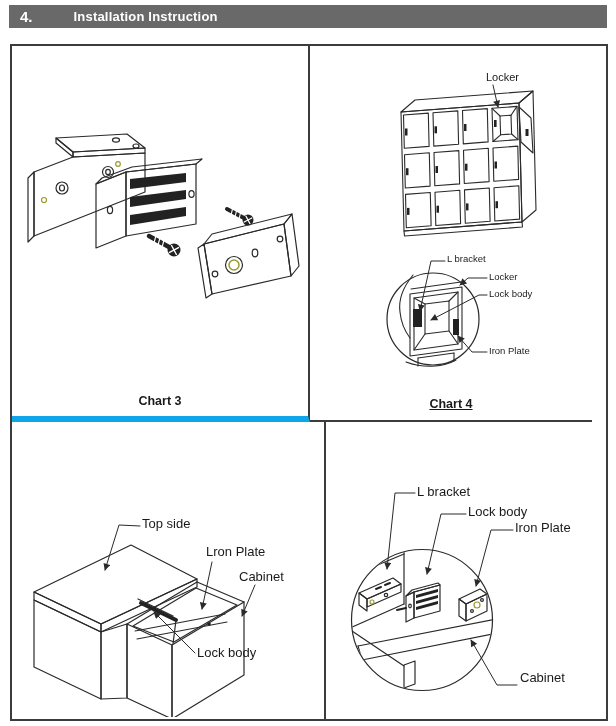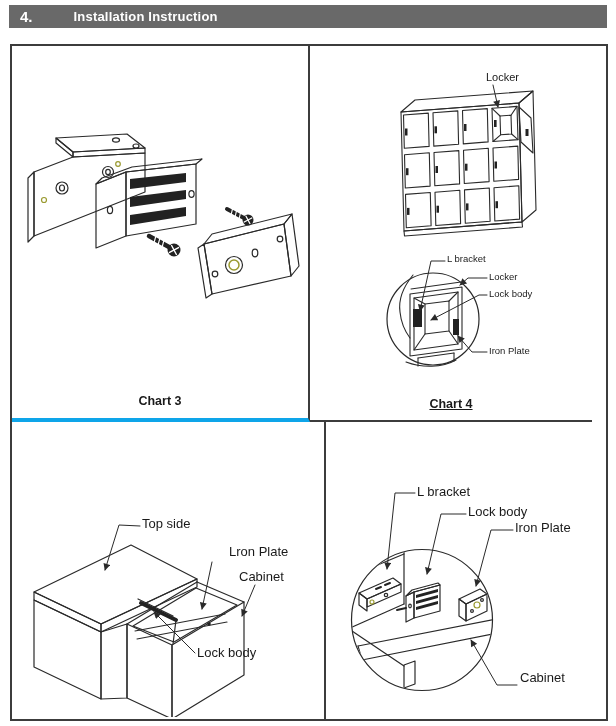--- a/index.html
+++ b/index.html
@@ -14,21 +14,21 @@
     background:#696969; color:#fff;
     display:flex; align-items:center; padding-left:11px; box-sizing:border-box;
   }
   .header-num { font-size:15px; font-weight:bold; margin-right:5px; }
   .header-title { font-size:13px; font-weight:bold; letter-spacing:.2px;padding-left:36px; }
   .grid {
     position:absolute; left:10px; top:44px; width:598px; height:677px;
     border:2px solid #3c3c3c; box-sizing:border-box;
   }
   .panel { position:absolute; box-sizing:border-box; }
-  #p1 { left:0; top:0; width:298px; height:376px; border-right:2px solid #3c3c3c; border-bottom:4px solid #0ea5e9; }
+  #p1 { left:0; top:0; width:298px; height:376px; border-right:2px solid #3c3c3c; border-bottom:6px solid #0ea5e9; }
   #p2 { left:298px; top:0; width:282px; height:376px; border-bottom:2px solid #3c3c3c; }
   #p3 { left:0; top:376px; width:314px; height:297px; border-right:2px solid #3c3c3c; }
   #p4 { left:298px; top:376px; width:296px; height:297px; }
   .panel svg { position:absolute; left:0; top:0; }
   .caption {
     position:absolute; left:0; width:100%; text-align:center;
     font-size:12.5px; font-weight:bold;
   }
   #p1 .caption { top:348px; }
   #p2 .caption { top:351px;text-decoration:underline; }
@@ -236,21 +236,21 @@
         </g>
         <g stroke-width="1">
           <path d="M128,104 L107,103 L93,148" marker-end="url(#arw)" fill="none"></path>
           <path d="M200,140 L190,187" marker-end="url(#arw)"></path>
           <path d="M243,163 L230,194" marker-end="url(#arw)"></path>
           <path d="M183,231 L142,190" marker-end="url(#arw)"></path>
         </g>
       </g>
     </svg>
     <div class="lbl lbl-lg" style="left:130px; top:95px;">Top side</div>
-    <div class="lbl lbl-lg" style="left:194px; top:123px;margin-left:23px;">Lron Plate</div>
+    <div class="lbl lbl-lg" style="left:194px; top:123px;">Lron Plate</div>
     <div class="lbl lbl-lg" style="left:227px; top:148px;">Cabinet</div>
     <div class="lbl lbl-lg" style="left:185px; top:224px;">Lock body</div>
   </div>
 
   <div class="panel" id="p4">
     <svg width="296" height="295" viewBox="0 0 296 295">
       <defs>
         <clipPath id="c4clip">
             <circle cx="112" cy="198" r="70"></circle>
           </clipPath>

